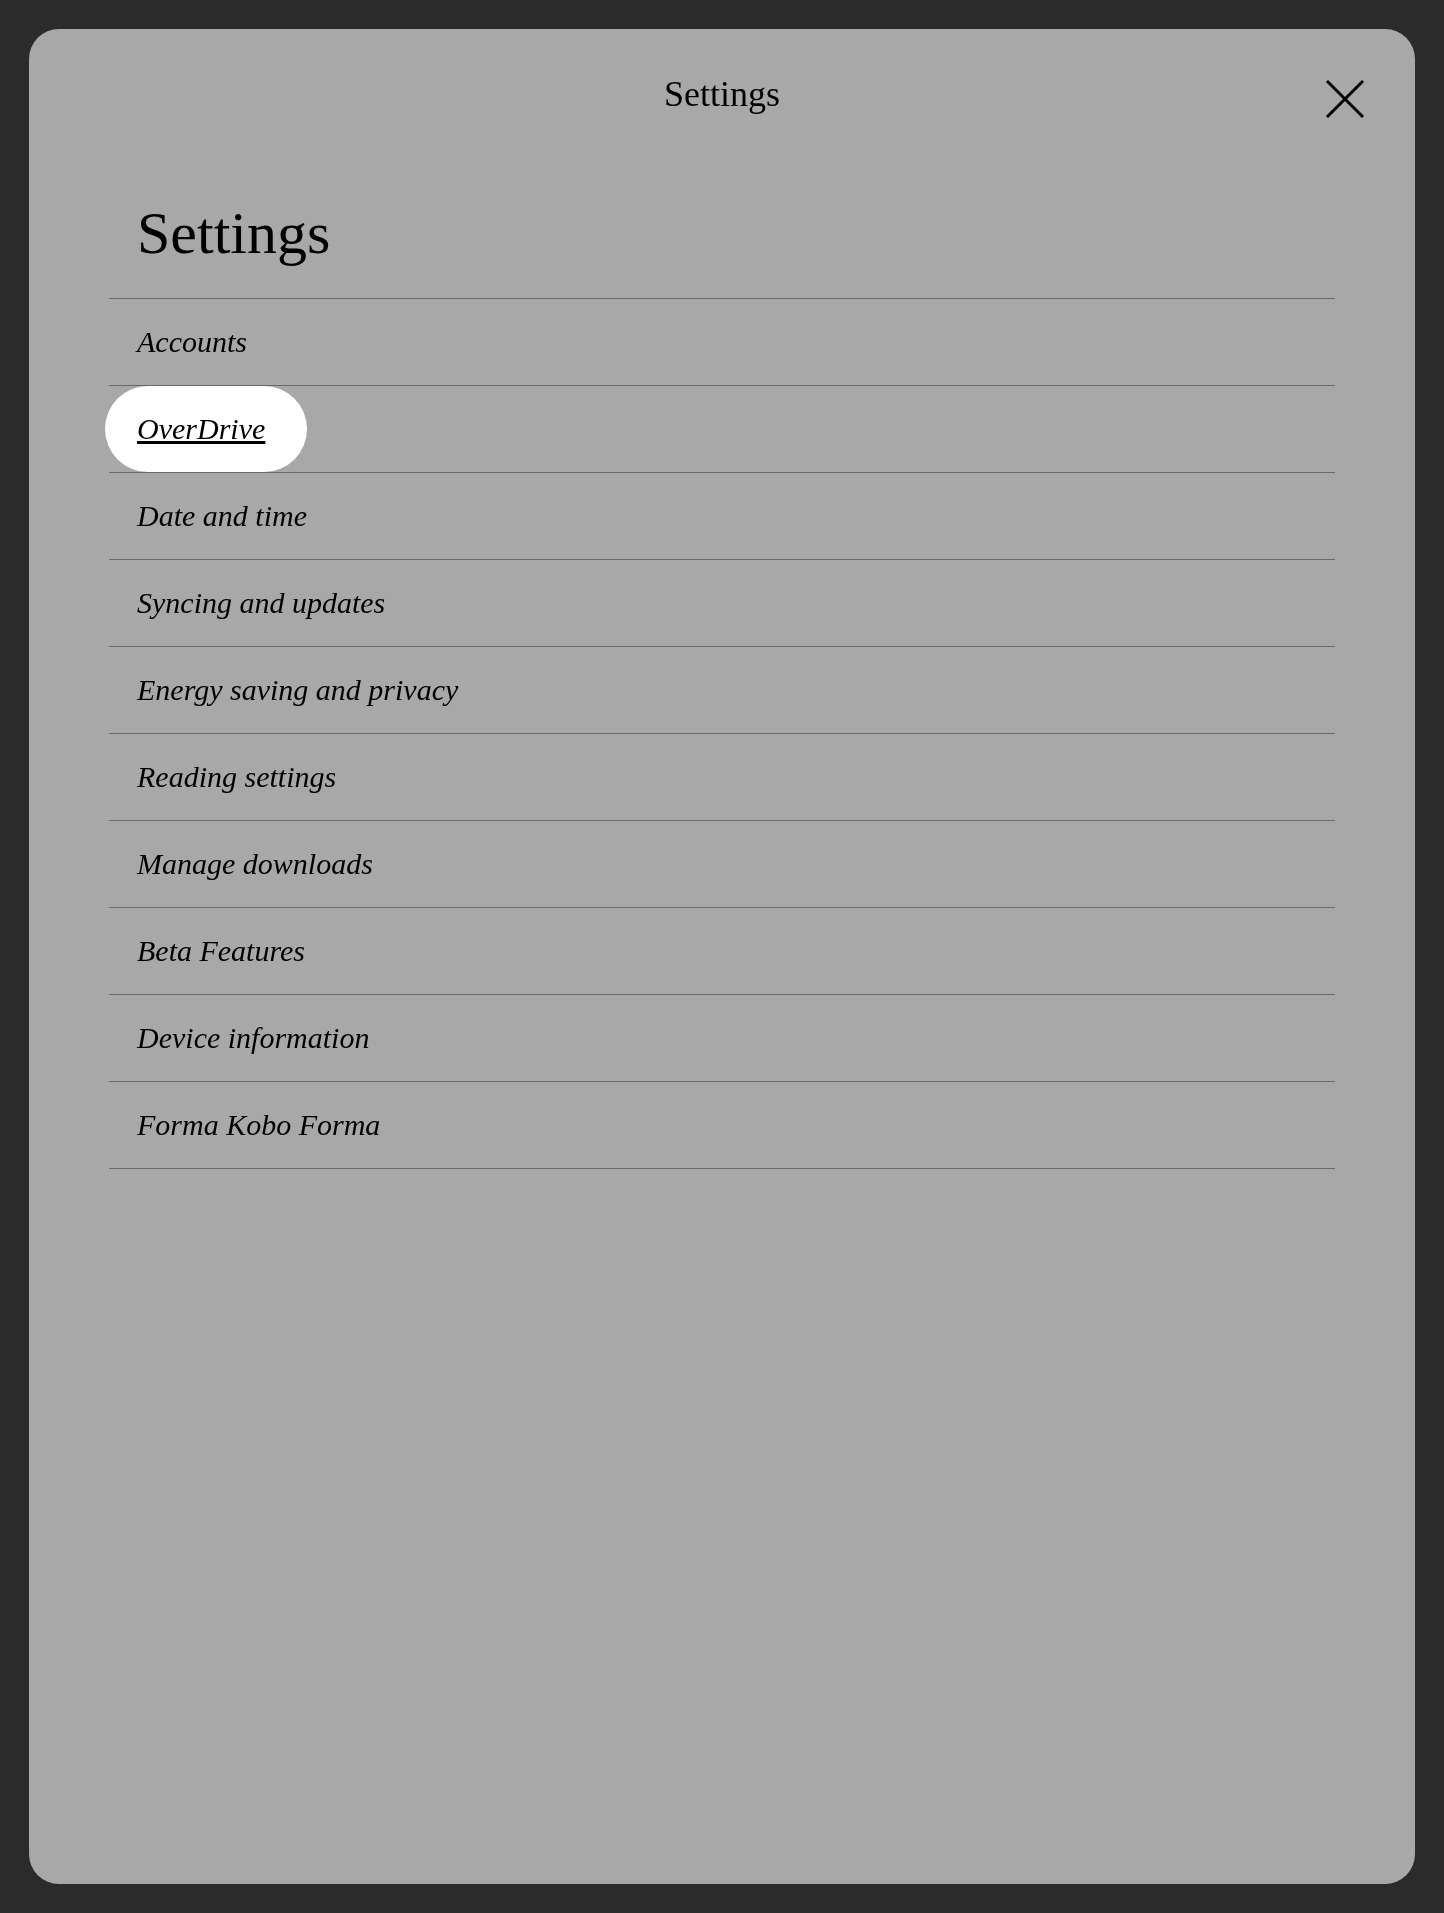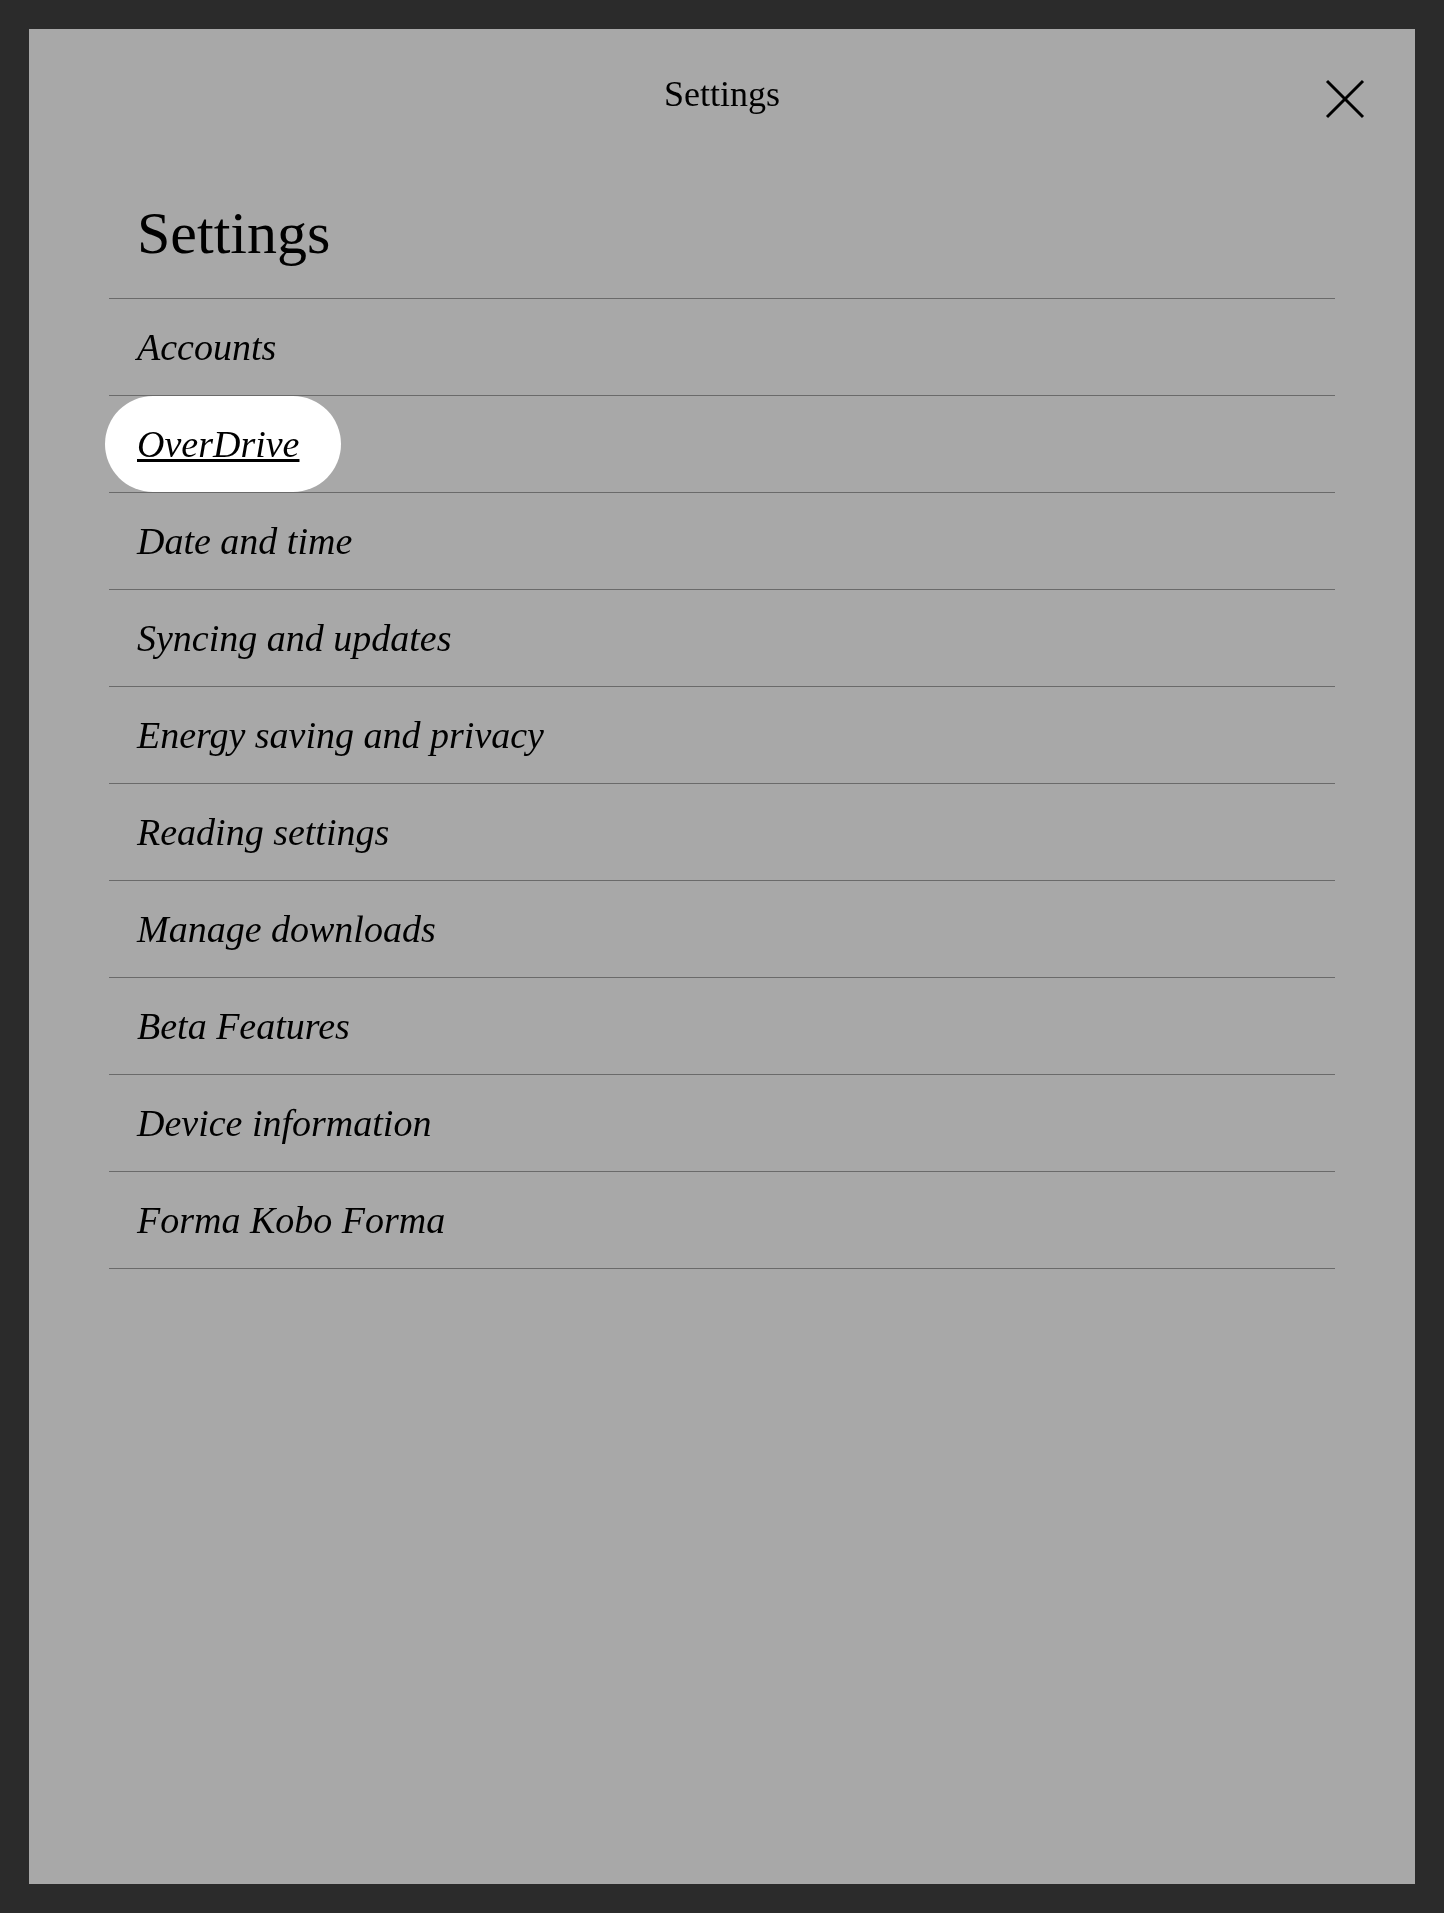--- a/index.html
+++ b/index.html
@@ -12,20 +12,21 @@
       font-family: Georgia, 'Times New Roman', serif;
       width: 1444px;
       height: 1913px;
       padding: 29px;
     }
     .screen {
       background: #a8a8a8;
       width: 100%;
       height: 100%;
       position: relative;
+      border-radius: 30px;
     }
     .header {
       position: relative;
       height: 130px;
       display: flex;
       align-items: center;
       justify-content: center;
     }
     .header-title {
       font-size: 36px;
@@ -60,21 +61,21 @@
     .settings-list {
       list-style: none;
     }
     .settings-item {
       border-bottom: 1px solid #6a6a6a;
       padding: 0;
     }
     .settings-item-inner {
       display: inline-block;
       padding: 26px 34px 26px 28px;
-      font-size: 38px;
+      font-size: 30px;
       font-style: italic;
       color: #000;
       cursor: pointer;
     }
     .settings-item.highlighted .settings-item-inner {
       background: #ffffff;
       border-radius: 50px;
       margin-left: -4px;
       padding-left: 32px;
       padding-right: 42px;

